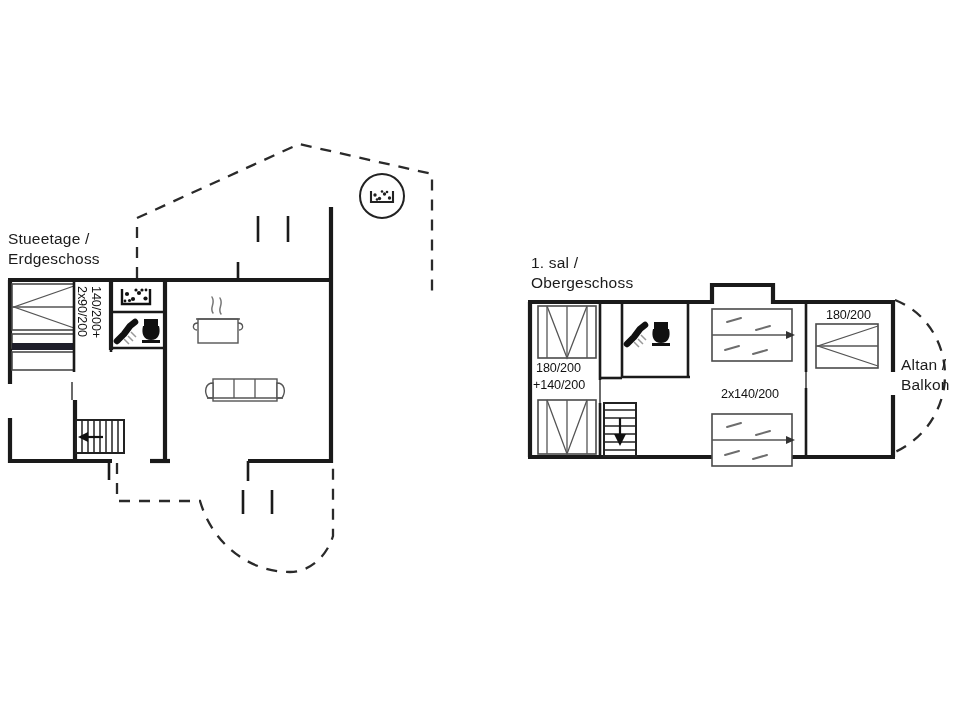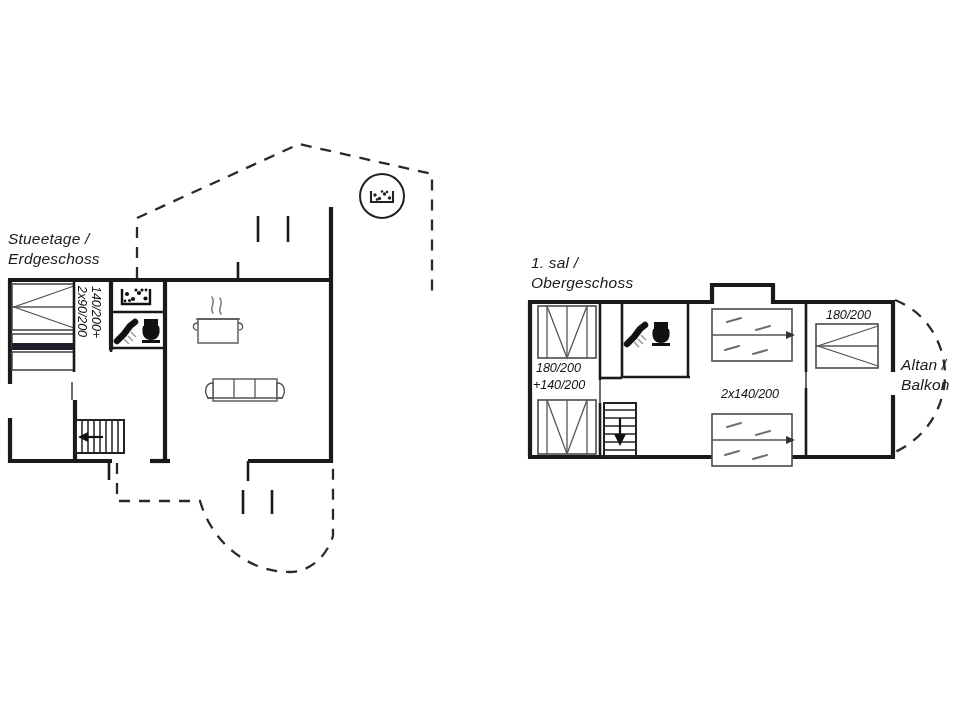--- a/index.html
+++ b/index.html
@@ -14,21 +14,20 @@
     font-family: "Liberation Sans", sans-serif;
     overflow: hidden;
     position: relative;
   }
   #plan-root {
     position: absolute;
     left: 0;
     top: 0;
     width: 960px;
     height: 720px;
-    font-style: italic;
   }
   svg.floorplan {
     display: block;
     width: 960px;
     height: 720px;
   }
   .wall {
     stroke: #1a1a1a;
     stroke-width: 4.2;
     fill: none;

